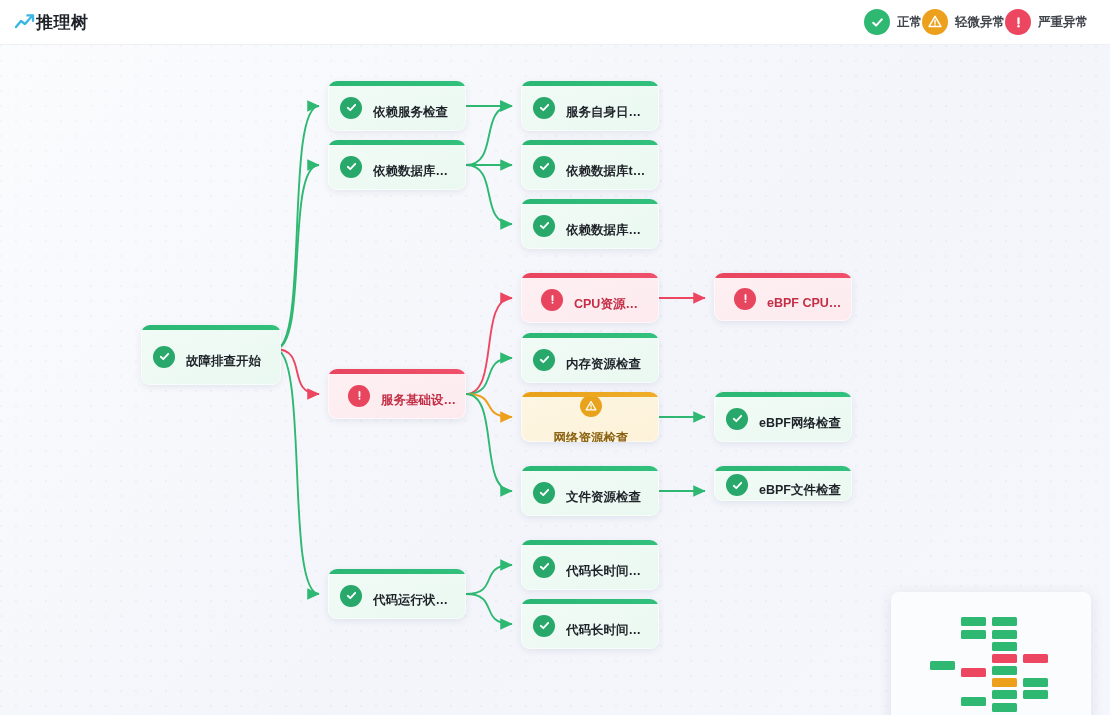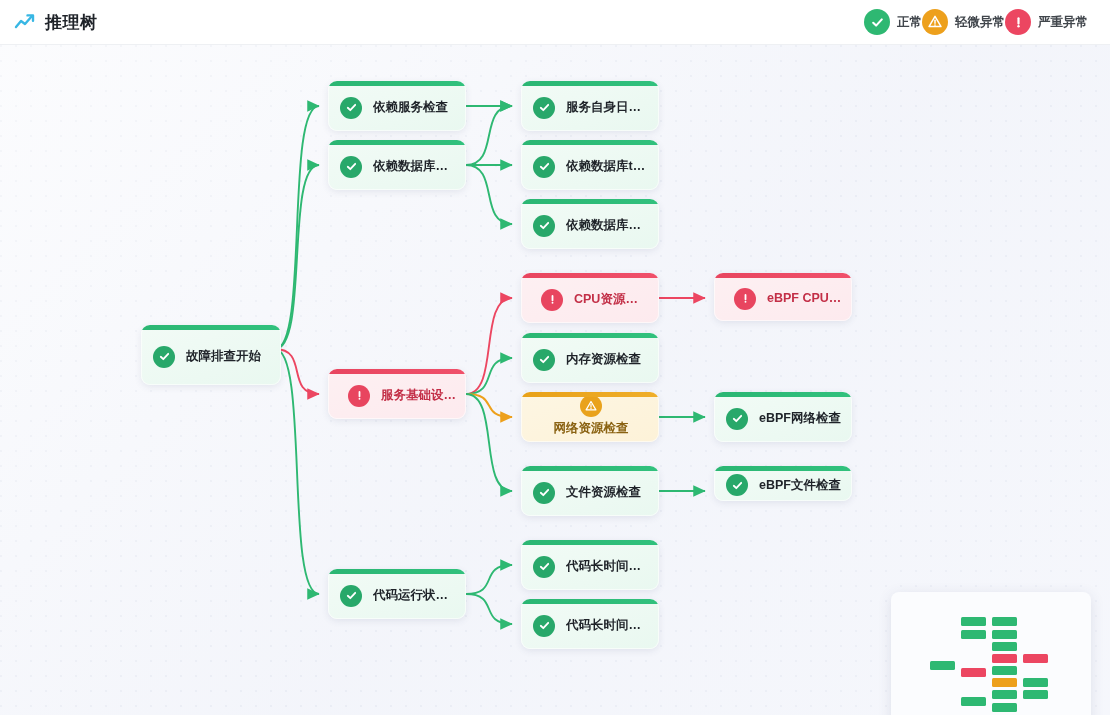--- a/index.html
+++ b/index.html
@@ -14,21 +14,21 @@
   
   .header {
     position: absolute; left: 0; top: 0;
     width: 1110px; height: 45px;
     background: #ffffff;
     display: flex; align-items: center;
     padding: 0 14px;
     border-bottom: 1px solid #eef0f3;
     z-index: 30;
   }
-  .header-left { display: flex; align-items: center; gap: 9px; }
+  .header-left { display: flex; align-items: center; }
   .trend-icon { width: 22px; height: 22px; display: block; }
   .page-title {
     font-size: 17px; font-weight: bold; color: #1f2329;
     letter-spacing: 0.5px;
   }
   .header-spacer { flex: 1; }
   .legend { display: flex; align-items: center; padding-right: 8px; justify-content: center; }
   .legend-item { display: flex; align-items: center; gap: 7px; }
   .legend-badge {
     width: 26px; height: 26px; border-radius: 50%;
@@ -70,21 +70,21 @@
     border-radius: 9px 9px 0 0;
   }
   .node .chip {
     width: 22px; height: 22px; border-radius: 50%;
     flex: 0 0 auto;
     display: flex; align-items: center; justify-content: center;
     margin-right: 11px; margin-top: 3px;
   }
   .node .chip svg { display: block; }
   .node .label {
-    font-size: 12.5px; font-weight: bold; margin-top: 3px;
+    font-size: 12.5px; font-weight: bold; margin-top: 13px;
     white-space: nowrap; overflow: hidden; text-overflow: ellipsis;
     padding-right: 10px;
   }
   
   .st-ok   { background: linear-gradient(160deg,#f2fbf6 0%, #e9f8f0 100%); }
   .st-ok   .bar  { background: linear-gradient(90deg,#2bb673,#31c17d); }
   .st-ok   .chip { background: #28a86a; }
   .st-ok   .label{ color: #1f2329; }
 
   .st-err  { background: linear-gradient(160deg,#fdf0f2 0%, #fdeaee 100%); padding-left: 20px; }

